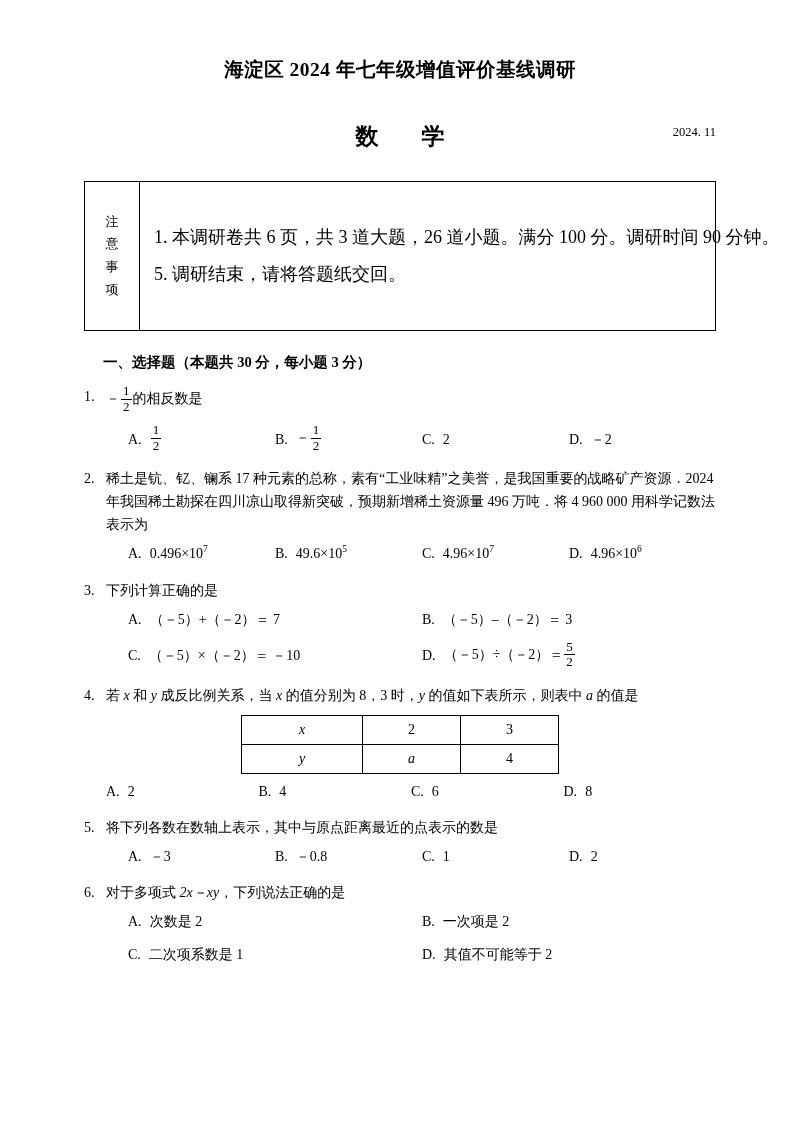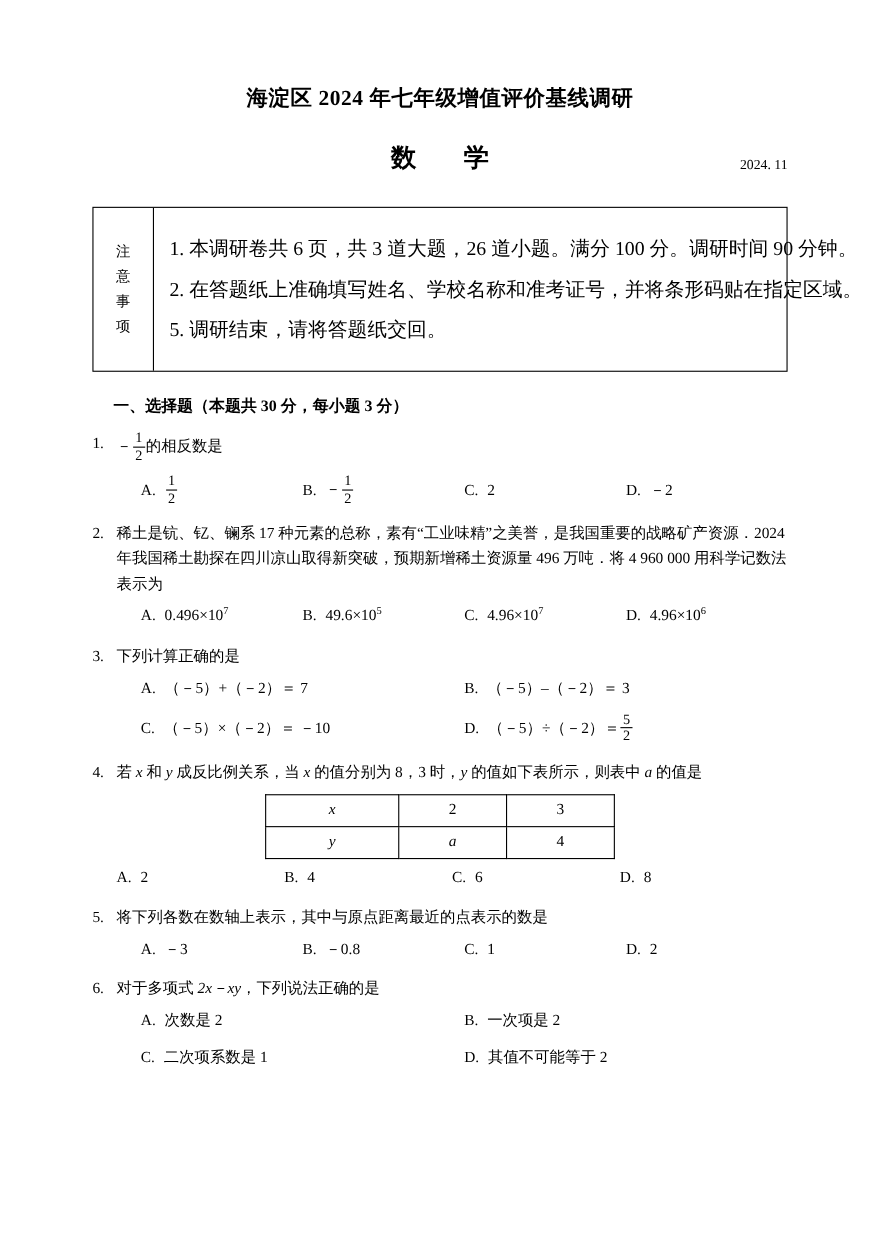--- a/index.html
+++ b/index.html
@@ -20,38 +20,38 @@
     position: relative;
     box-sizing: border-box;
     padding: 0 84px;
   }
   
   .doc-title {
     text-align: center;
     font-size: 19.5px;
     font-weight: bold;
     letter-spacing: 0.5px;
-    margin-top: 75px;
+    margin-top: 56px;
   }
   .subject-row {
     position: relative;
-    margin-top: 26px;
+    margin-top: 38px;
     height: 34px;
   }
   .subject {
     text-align: center;
     font-size: 23px;
     font-weight: bold;
     letter-spacing: 10px;
     padding-left: 10px;
   }
   .date {
     position: absolute;
     right: 0;
-    bottom: 4px;
+    bottom: 15px;
     font-size: 12.5px;
     font-family: "Liberation Serif", serif;
     text-align: center;
   }
   
   .notice {
     margin-top: 26px;
     border: 1px solid #000;
     display: flex;
     min-height: 148px;
@@ -166,21 +166,20 @@
 
   <div class="notice">
     <div class="notice-label">
       <span>注</span>
       <span>意</span>
       <span>事</span>
       <span>项</span>
     </div>
     <div class="notice-items">
       <div class="ni">1. 本调研卷共 6 页，共 3 道大题，26 道小题。满分 100 分。调研时间 90 分钟。</div>
-      <div class="ni">2. 在答题纸上准确填写姓名、学校名称和准考证号，并将条形码贴在指定区域。</div>
       <div class="ni">5. 调研结束，请将答题纸交回。</div>
     </div>
   </div>
 
   <div class="section-title">一、选择题（本题共 30 分，每小题 3 分）</div>
 
   <div class="q">
     <div class="q-stem">
       <span class="q-num">1.</span>
       <span class="q-text">

